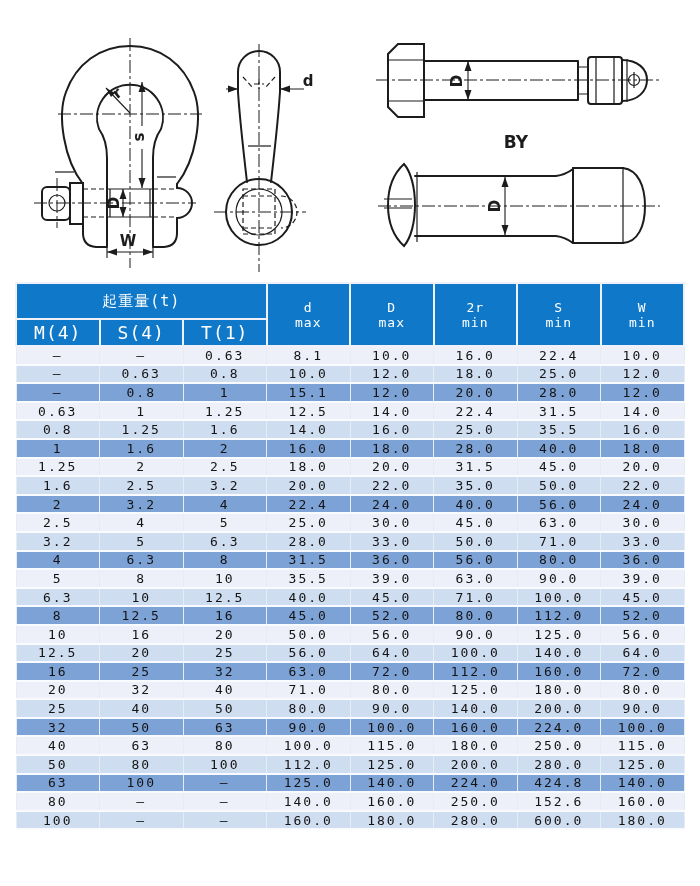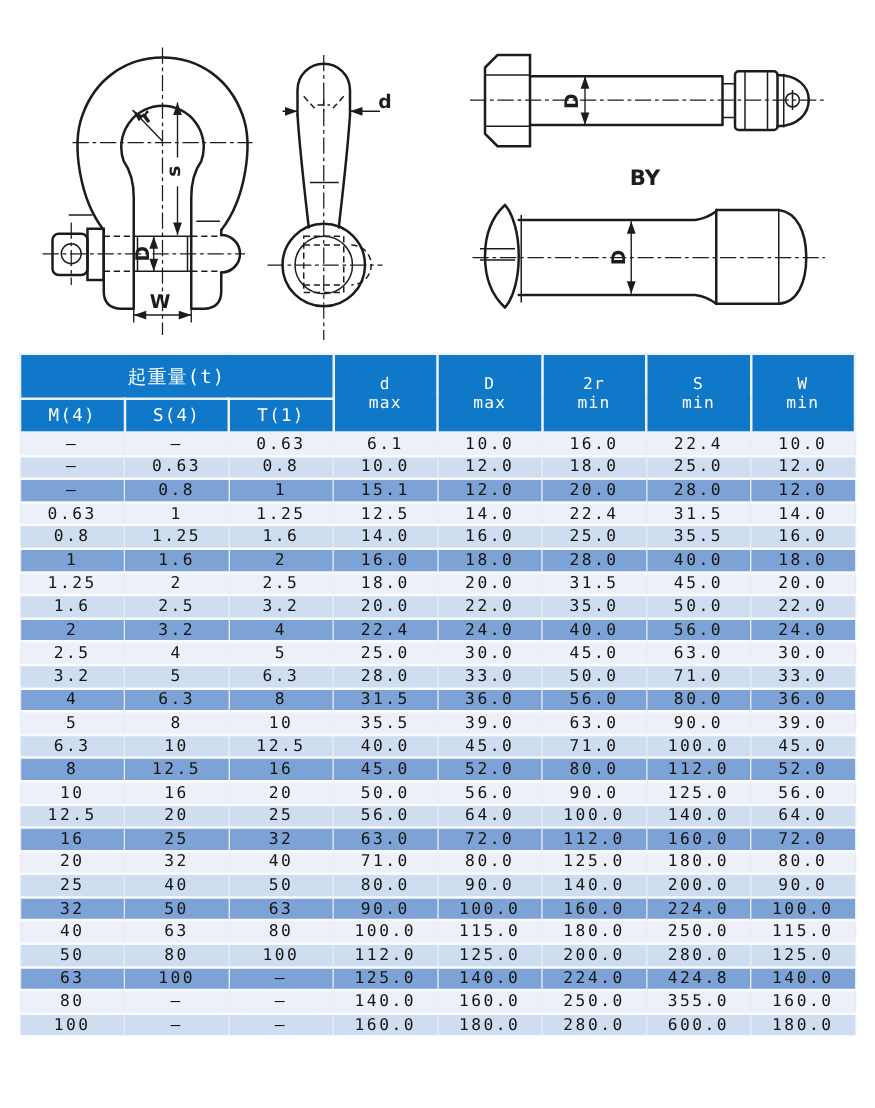--- a/index.html
+++ b/index.html
@@ -21,21 +21,21 @@
          font-weight:bold; font-size:15px; }
   .lbl-big { font-size:17px; }
   
   .table-wrap { width:700px; padding:0 15px; }
   table.spec { width:670px; border-collapse:collapse; table-layout:fixed; }
   thead th {
     background:var(--header_bg); color:var(--header_text); font-weight:normal;
     border:2px solid #eef2f8; padding:0; text-align:center; letter-spacing:1px;
   }
   th.group-hdr { height:36px; font-size:15px; }
-  tr.sub-row th { height:27px; font-size:14px; }
+  tr.sub-row th { height:27px; font-size:18px; }
   th.two-line { font-size:13px; line-height:15px; }
   tbody td {
     height:18.6px; padding:0; text-align:center; vertical-align:middle;
     font-size:13px; letter-spacing:2px; color:var(--cell_text);
     border-left:1px solid #e7ebf4; border-right:1px solid #e7ebf4;
     border-bottom:2px solid var(--grid_line);
   }
   tbody tr:nth-child(3n+1) { background:var(--row_pale); }
   tbody tr:nth-child(3n+2) { background:var(--row_light); }
   tbody tr:nth-child(3n)   { background:var(--row_dark); }
@@ -209,21 +209,21 @@
           <th>M(4)</th>
           <th>S(4)</th>
           <th>T(1)</th>
         </tr>
       </thead>
       <tbody>
           <tr>
             <td>–</td>
             <td>–</td>
             <td>0.63</td>
-            <td>6.1</td>
+            <td>8.1</td>
             <td>10.0</td>
             <td>16.0</td>
             <td>22.4</td>
             <td>10.0</td>
           </tr>
           <tr>
             <td>–</td>
             <td>0.63</td>
             <td>0.8</td>
             <td>10.0</td>
@@ -452,21 +452,21 @@
             <td>424.8</td>
             <td>140.0</td>
           </tr>
           <tr>
             <td>80</td>
             <td>–</td>
             <td>–</td>
             <td>140.0</td>
             <td>160.0</td>
             <td>250.0</td>
-            <td>355.0</td>
+            <td>152.6</td>
             <td>160.0</td>
           </tr>
           <tr>
             <td>100</td>
             <td>–</td>
             <td>–</td>
             <td>160.0</td>
             <td>180.0</td>
             <td>280.0</td>
             <td>600.0</td>

